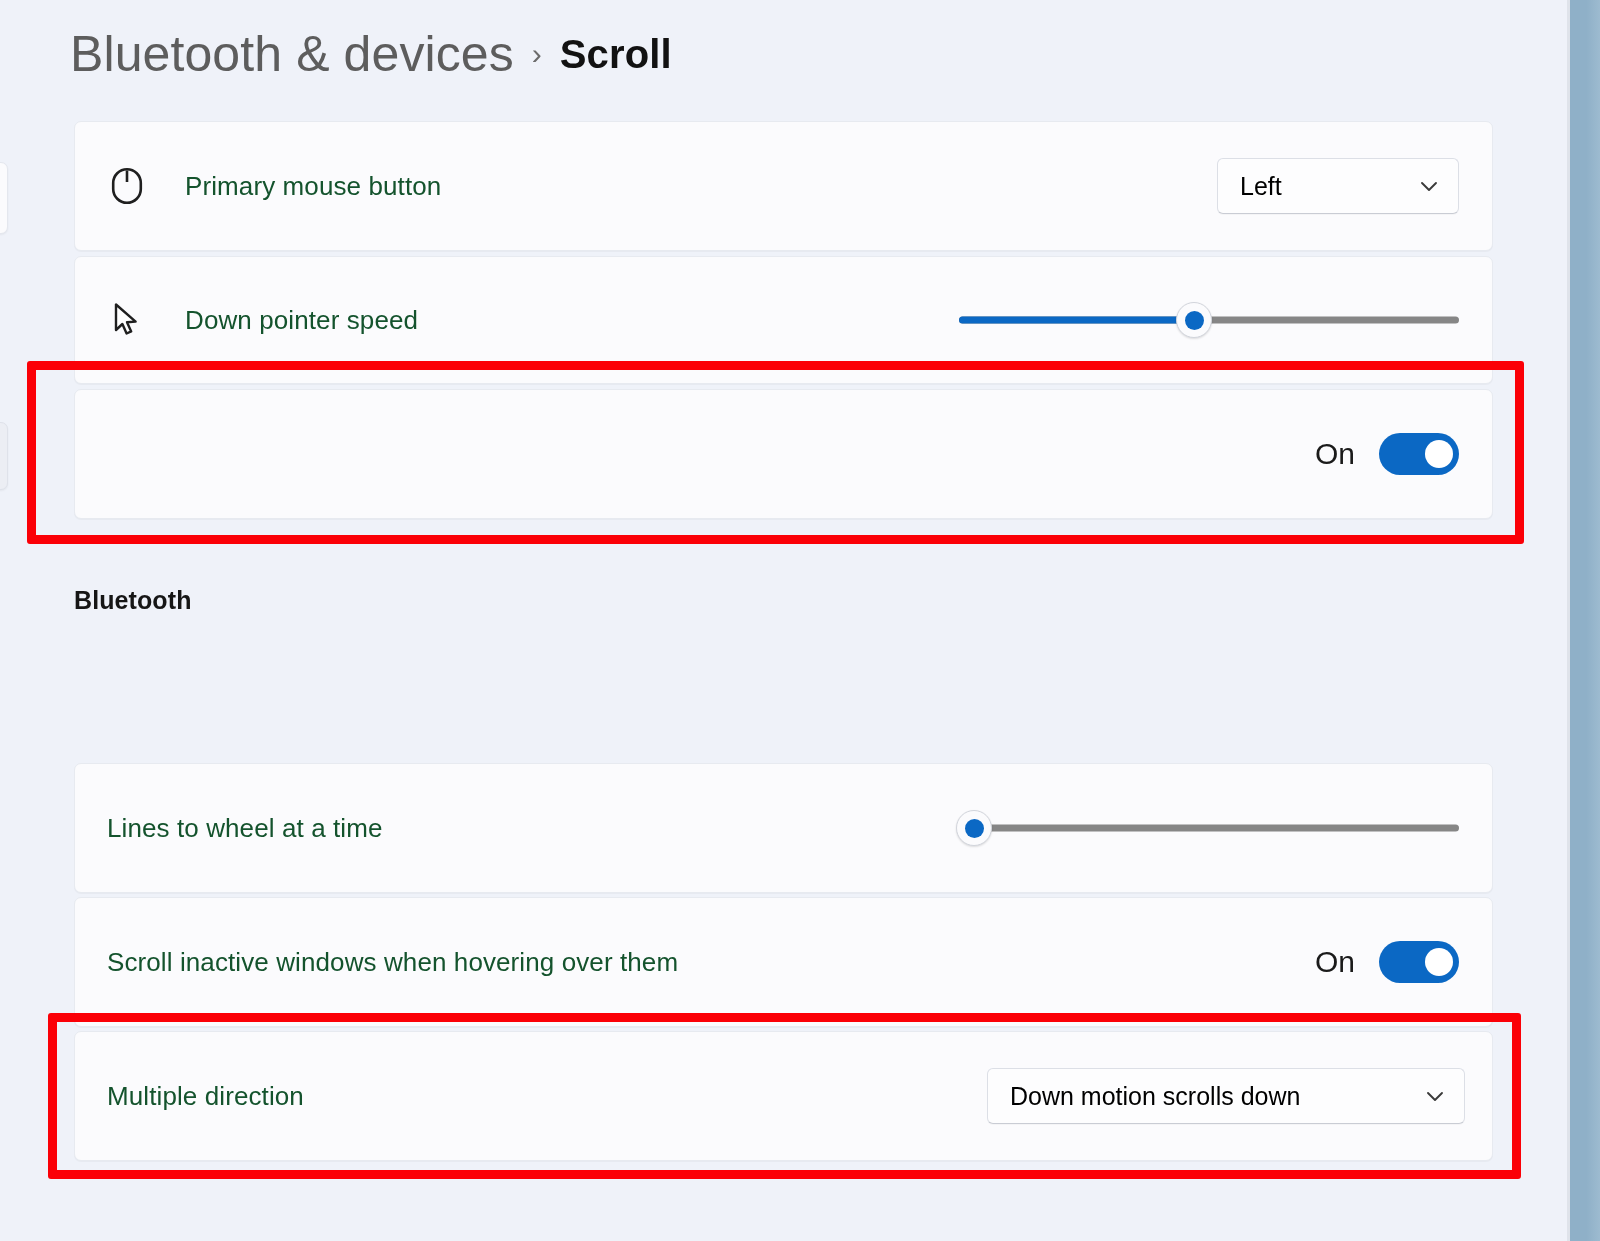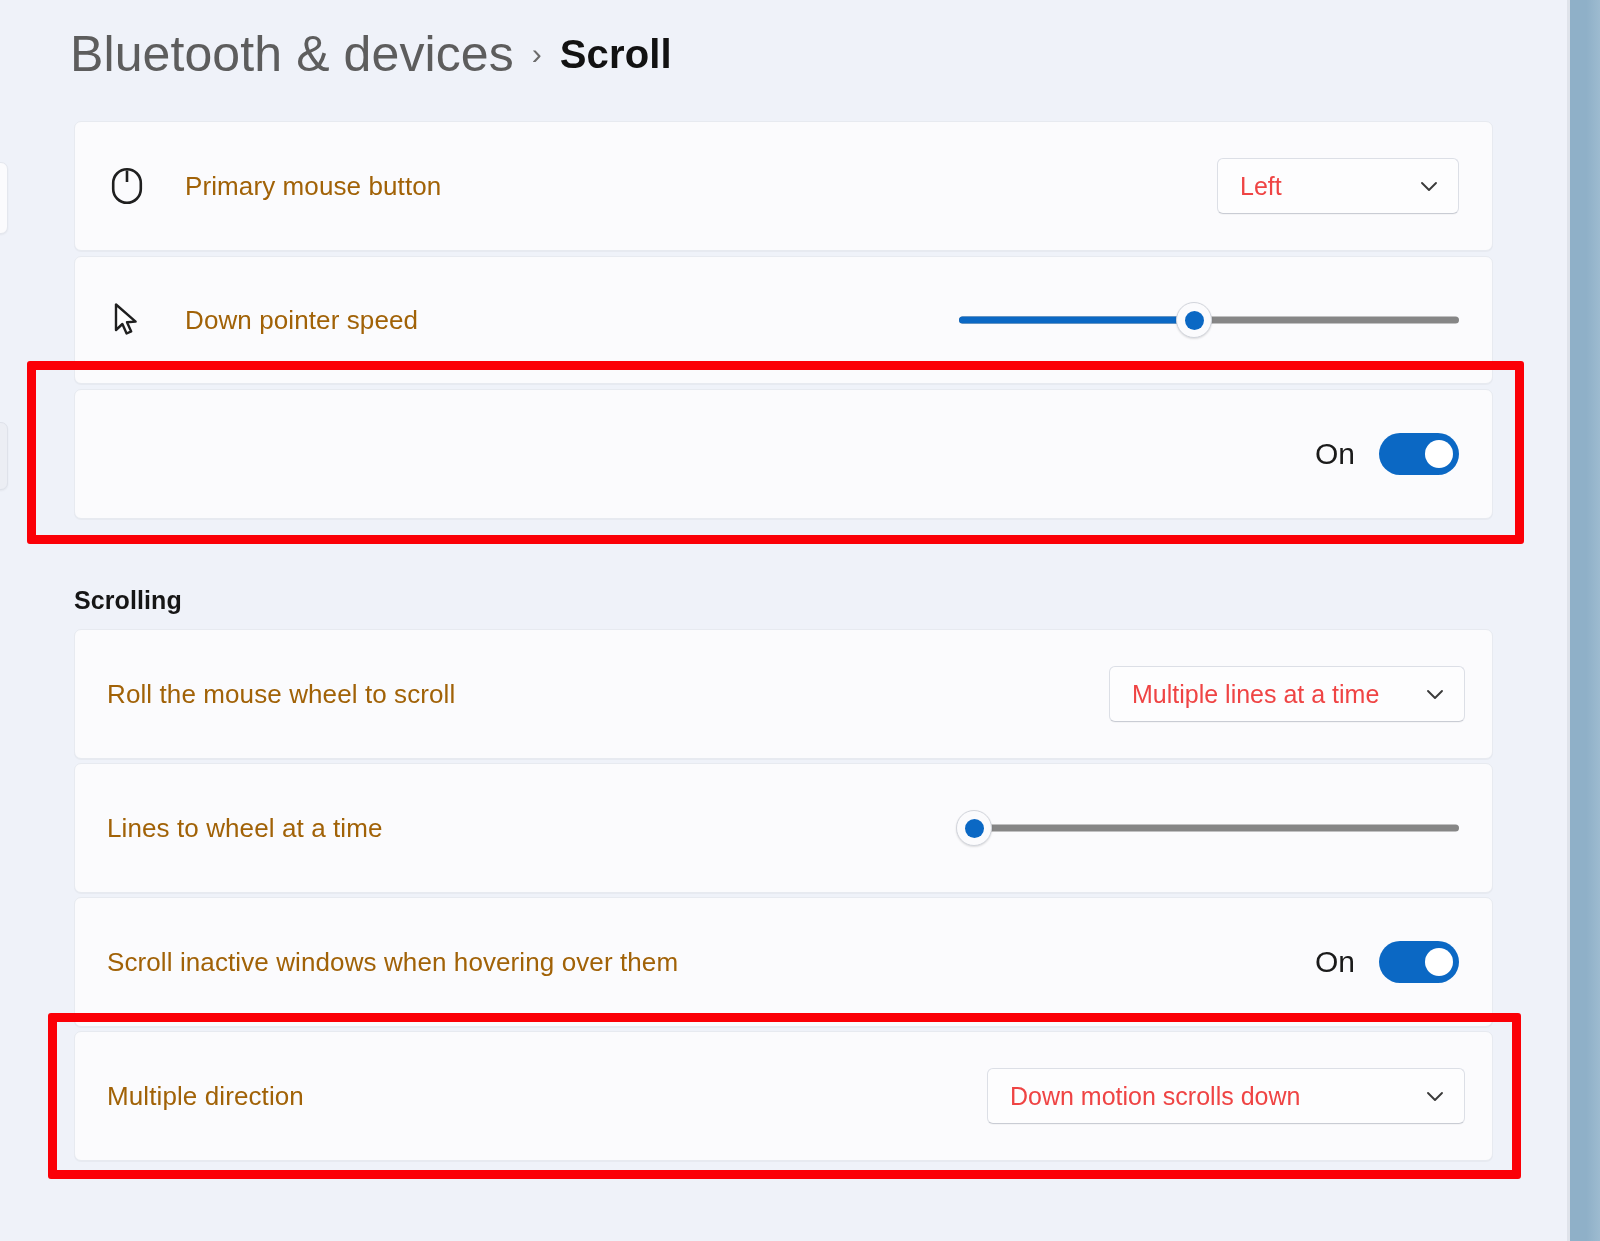--- a/index.html
+++ b/index.html
@@ -64,39 +64,39 @@
     position:absolute; left:0; top:0; right:0; bottom:0;
     display:flex; align-items:center;
   }
   .row-icon {
     position:absolute; left:32px; top:50%; transform:translateY(-50%);
     width:40px; height:40px;
     display:flex; align-items:center; justify-content:center;
   }
   .row-label {
     position:absolute; top:50%; transform:translateY(-50%);
-    font-size:26px; color:#a16207; letter-spacing:.1px; white-space:nowrap;
+    font-size:26px; color:#14532d; letter-spacing:.1px; white-space:nowrap;
   }
   .row-label.with-icon { left:110px; }
   .row-label.no-icon   { left:32px; }
 
   
   .dropdown {
     position:absolute; top:50%; transform:translateY(-50%);
     height:56px;
     background:#fdfdfe;
     border:1px solid #dcdfe6;
     border-bottom-color:#c9ccd4;
     border-radius:6px;
     display:flex; align-items:center; justify-content:space-between;
     padding:0 18px 0 22px;
     box-shadow:0 1px 1px rgba(0,0,0,.03);
     cursor:pointer;
   }
-  .dropdown span.dd-value { font-size:25px; color:#ef4444; white-space:nowrap; }
+  .dropdown span.dd-value { font-size:25px; color:#000000; white-space:nowrap; }
   .chev { width:22px; height:22px; margin-left:18px; flex:0 0 auto; }
   .chev svg { display:block; }
 
   
   .slider { position:absolute; top:50%; transform:translateY(-50%); height:40px; }
   .slider .track-bg {
     position:absolute; left:0; right:0; top:50%; transform:translateY(-50%);
     height:7px; background:#868686; border-radius:4px;
   }
   .slider .track-fill {
@@ -205,35 +205,22 @@
     <div class="row-inner">
       <div class="toggle-wrap" style="right:33px;">
         <span class="toggle-state">On</span>
         <div class="toggle">
           <div class="knob"></div>
         </div>
       </div>
     </div>
   </div>
 
-  <div class="section-header" style="top:586px;">Scrolling</div>
-
-  <div class="card" style="top:629px; height:130px;">
-    <div class="row-inner">
-      <span class="row-label no-icon">Roll the mouse wheel to scroll</span>
-      <div class="dropdown" style="right:27px; width:356px;">
-        <span class="dd-value">Multiple lines at a time</span>
-        <span class="chev">
-          <svg width="22" height="22" viewBox="0 0 22 22">
-            <polyline points="4,8 11,15 18,8" fill="none" stroke="#3a3a3a" stroke-width="1.9" stroke-linecap="round" stroke-linejoin="round"></polyline>
-          </svg>
-        </span>
-      </div>
-    </div>
-  </div>
+  <div class="section-header" style="top:586px;">Bluetooth</div>
+
 
   <div class="card" style="top:763px; height:130px;">
     <div class="row-inner">
       <span class="row-label no-icon">Lines to wheel at a time</span>
       <div class="slider" style="right:33px; width:500px;">
         <div class="track-bg"></div>
         <div class="track-fill" id="sl2-fill" style="width: 3%;"></div>
         <div class="thumb-ring" id="sl2-thumb" style="left: 3%;">
           <div class="thumb-dot"></div>
         </div>

